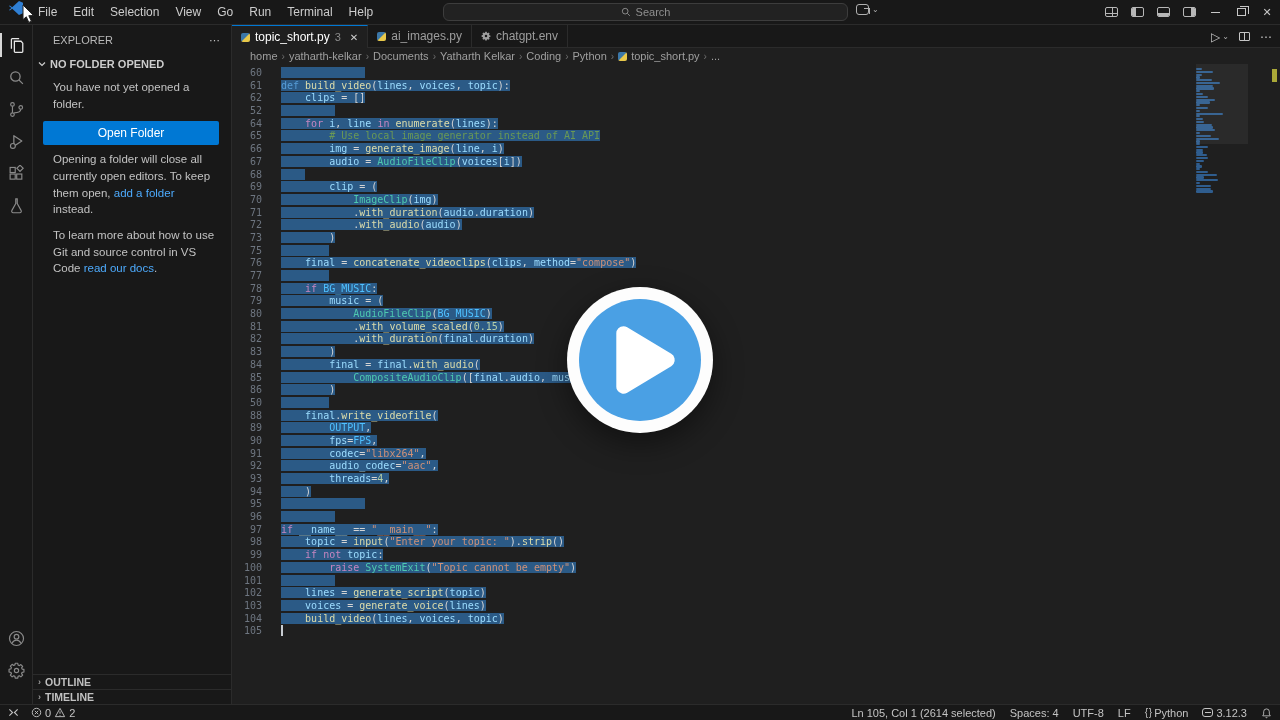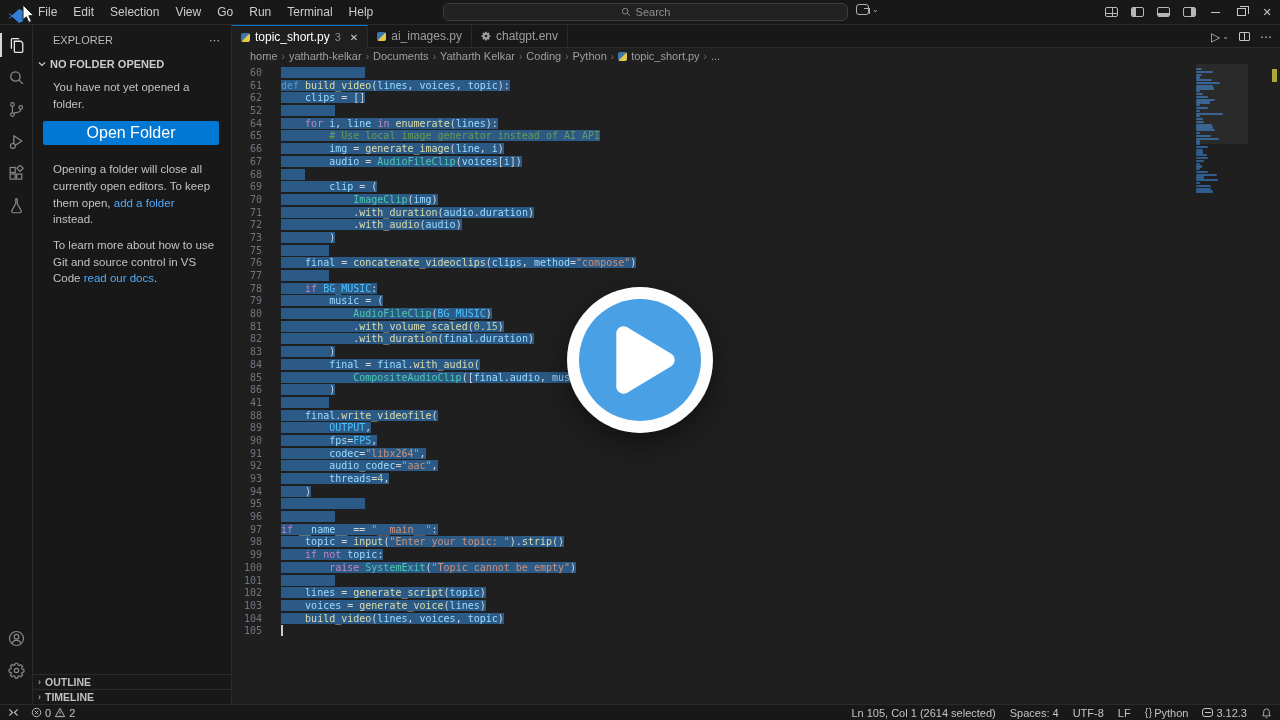--- a/index.html
+++ b/index.html
@@ -6,21 +6,21 @@
     --accent:#0078d4; --sel:#2b5a86; --bg-editor:#1f1f1f; --bg-shell:#181818;
     --border:#2b2b2b; --txt:#cccccc; --txt-dim:#9d9d9d; --link:#4daafc;
   }
   *{box-sizing:border-box;margin:0;padding:0}
   html,body{width:1280px;height:720px;overflow:hidden;background:var(--bg-editor);
     font-family:"Liberation Sans",sans-serif;color:var(--txt);}
   .app{position:relative;width:1280px;height:720px;display:flex;flex-direction:column}
 
   
   .titlebar{height:40px;background:var(--bg-shell);border-bottom:1px solid var(--border);
-    display:flex;align-items:flex-end;position:relative;flex:0 0 24px}
+    display:flex;align-items:flex-start;position:relative;flex:0 0 24px}
   .logo{width:16px;height:16px;margin:0 6px 0 8px;flex:0 0 16px}
   .menu{padding:0 8px;font-size:12px;color:var(--txt);height:24px;line-height:24px}
   .searchbox{position:absolute;left:443px;top:3px;width:405px;height:18px;background:#222222;
     border:1px solid #3d3d3d;border-radius:6px;display:flex;align-items:center;justify-content:center;
     font-size:11px;color:#8f8f8f;gap:5px}
   .copilot{position:absolute;left:856px;top:4px;display:flex;align-items:center;gap:3px;color:#b0b0b0}
   .copichip{width:13px;height:11px;border:1px solid #b0b0b0;border-radius:3px;position:relative}
   .copichip::after{content:"";position:absolute;right:-2px;top:3px;width:5px;height:5px;
     border-top:1px solid #b0b0b0;border-right:1px solid #b0b0b0}
   .chev{font-size:8px;color:#b0b0b0}
@@ -50,22 +50,22 @@
 
   
   .sidebar{width:199px;background:var(--bg-shell);border-right:1px solid var(--border);
     position:relative;font-size:11.5px;color:#c2c2c2}
   .sb-head{display:flex;align-items:center;height:30px;padding:0 10px 0 20px;font-size:11px;color:#b8b8b8}
   .sb-dots{margin-left:auto;letter-spacing:1px;color:#c2c2c2}
   .sb-section{display:flex;align-items:center;gap:3px;height:18px;padding-left:4px;
     font-weight:bold;font-size:11px;color:#cccccc}
   .sb-body{padding:6px 14px 0 20px}
   .sb-body p{margin-bottom:9px;line-height:1.45}
-  .sb-btn{display:block;width:176px;margin:2px 0 16px -10px;height:24px;line-height:24px;text-align:center;
-    background:var(--accent);color:#ffffff;font-size:16px;border:none;border-radius:2px}
+  .sb-btn{display:block;width:176px;margin:2px 0 6px -10px;height:24px;line-height:24px;text-align:center;
+    background:var(--accent);color:#ffffff;font-size:12px;border:none;border-radius:2px}
   a.sblink{color:var(--link);text-decoration:none}
   .sb-bottom{position:absolute;left:0;right:0;bottom:0}
   .sb-panel{height:15px;border-top:1px solid var(--border);display:flex;align-items:center;gap:4px;
     padding-left:5px;font-size:10.5px;font-weight:bold;color:#c0c0c0}
   .sb-panel .tw{font-size:9px;color:#9a9a9a}
 
   
   .editorcol{flex:1;display:flex;flex-direction:column;min-width:0;background:var(--bg-editor)}
   .tabbar{height:23px;background:var(--bg-shell);display:flex;align-items:stretch;
     border-bottom:1px solid var(--border);position:relative}
@@ -348,21 +348,21 @@
             <div class="cl"><span class="ln">77</span><span class="ct"><span class="sel">        </span></span></div>
             <div class="cl"><span class="ln">78</span><span class="ct"><span class="sel"><span class="tk-p">    </span><span class="tk-c">if</span><span class="tk-p"> </span><span class="tk-C">BG_MUSIC</span><span class="tk-p">:</span></span></span></div>
             <div class="cl"><span class="ln">79</span><span class="ct"><span class="sel"><span class="tk-p">        </span><span class="tk-v">music</span><span class="tk-p"> = (</span></span></span></div>
             <div class="cl"><span class="ln">80</span><span class="ct"><span class="sel"><span class="tk-p">            </span><span class="tk-t">AudioFileClip</span><span class="tk-p">(</span><span class="tk-C">BG_MUSIC</span><span class="tk-p">)</span></span></span></div>
             <div class="cl"><span class="ln">81</span><span class="ct"><span class="sel"><span class="tk-p">            .</span><span class="tk-f">with_volume_scaled</span><span class="tk-p">(</span><span class="tk-n">0.15</span><span class="tk-p">)</span></span></span></div>
             <div class="cl"><span class="ln">82</span><span class="ct"><span class="sel"><span class="tk-p">            .</span><span class="tk-f">with_duration</span><span class="tk-p">(</span><span class="tk-v">final</span><span class="tk-p">.</span><span class="tk-v">duration</span><span class="tk-p">)</span></span></span></div>
             <div class="cl"><span class="ln">83</span><span class="ct"><span class="sel"><span class="tk-p">        )</span></span></span></div>
             <div class="cl"><span class="ln">84</span><span class="ct"><span class="sel"><span class="tk-p">        </span><span class="tk-v">final</span><span class="tk-p"> = </span><span class="tk-v">final</span><span class="tk-p">.</span><span class="tk-f">with_audio</span><span class="tk-p">(</span></span></span></div>
             <div class="cl"><span class="ln">85</span><span class="ct"><span class="sel"><span class="tk-p">            </span><span class="tk-t">CompositeAudioClip</span><span class="tk-p">([</span><span class="tk-v">final</span><span class="tk-p">.</span><span class="tk-v">audio</span><span class="tk-p">, </span><span class="tk-v">music</span><span class="tk-p">])</span></span></span></div>
             <div class="cl"><span class="ln">86</span><span class="ct"><span class="sel"><span class="tk-p">        )</span></span></span></div>
-            <div class="cl"><span class="ln">41</span><span class="ct"><span class="sel">        </span></span></div>
+            <div class="cl"><span class="ln">50</span><span class="ct"><span class="sel">        </span></span></div>
             <div class="cl"><span class="ln">88</span><span class="ct"><span class="sel"><span class="tk-p">    </span><span class="tk-v">final</span><span class="tk-p">.</span><span class="tk-f">write_videofile</span><span class="tk-p">(</span></span></span></div>
             <div class="cl"><span class="ln">89</span><span class="ct"><span class="sel"><span class="tk-p">        </span><span class="tk-C">OUTPUT</span><span class="tk-p">,</span></span></span></div>
             <div class="cl"><span class="ln">90</span><span class="ct"><span class="sel"><span class="tk-p">        </span><span class="tk-v">fps</span><span class="tk-p">=</span><span class="tk-C">FPS</span><span class="tk-p">,</span></span></span></div>
             <div class="cl"><span class="ln">91</span><span class="ct"><span class="sel"><span class="tk-p">        </span><span class="tk-v">codec</span><span class="tk-p">=</span><span class="tk-s">"libx264"</span><span class="tk-p">,</span></span></span></div>
             <div class="cl"><span class="ln">92</span><span class="ct"><span class="sel"><span class="tk-p">        </span><span class="tk-v">audio_codec</span><span class="tk-p">=</span><span class="tk-s">"aac"</span><span class="tk-p">,</span></span></span></div>
             <div class="cl"><span class="ln">93</span><span class="ct"><span class="sel"><span class="tk-p">        </span><span class="tk-v">threads</span><span class="tk-p">=</span><span class="tk-n">4</span><span class="tk-p">,</span></span></span></div>
             <div class="cl"><span class="ln">94</span><span class="ct"><span class="sel"><span class="tk-p">    )</span></span></span></div>
             <div class="cl"><span class="ln">95</span><span class="ct"><span class="sel">              </span></span></div>
             <div class="cl"><span class="ln">96</span><span class="ct"><span class="sel">         </span></span></div>
             <div class="cl"><span class="ln">97</span><span class="ct"><span class="sel"><span class="tk-c">if</span><span class="tk-p"> </span><span class="tk-v">__name__</span><span class="tk-p"> == </span><span class="tk-s">"__main__"</span><span class="tk-p">:</span></span></span></div>

